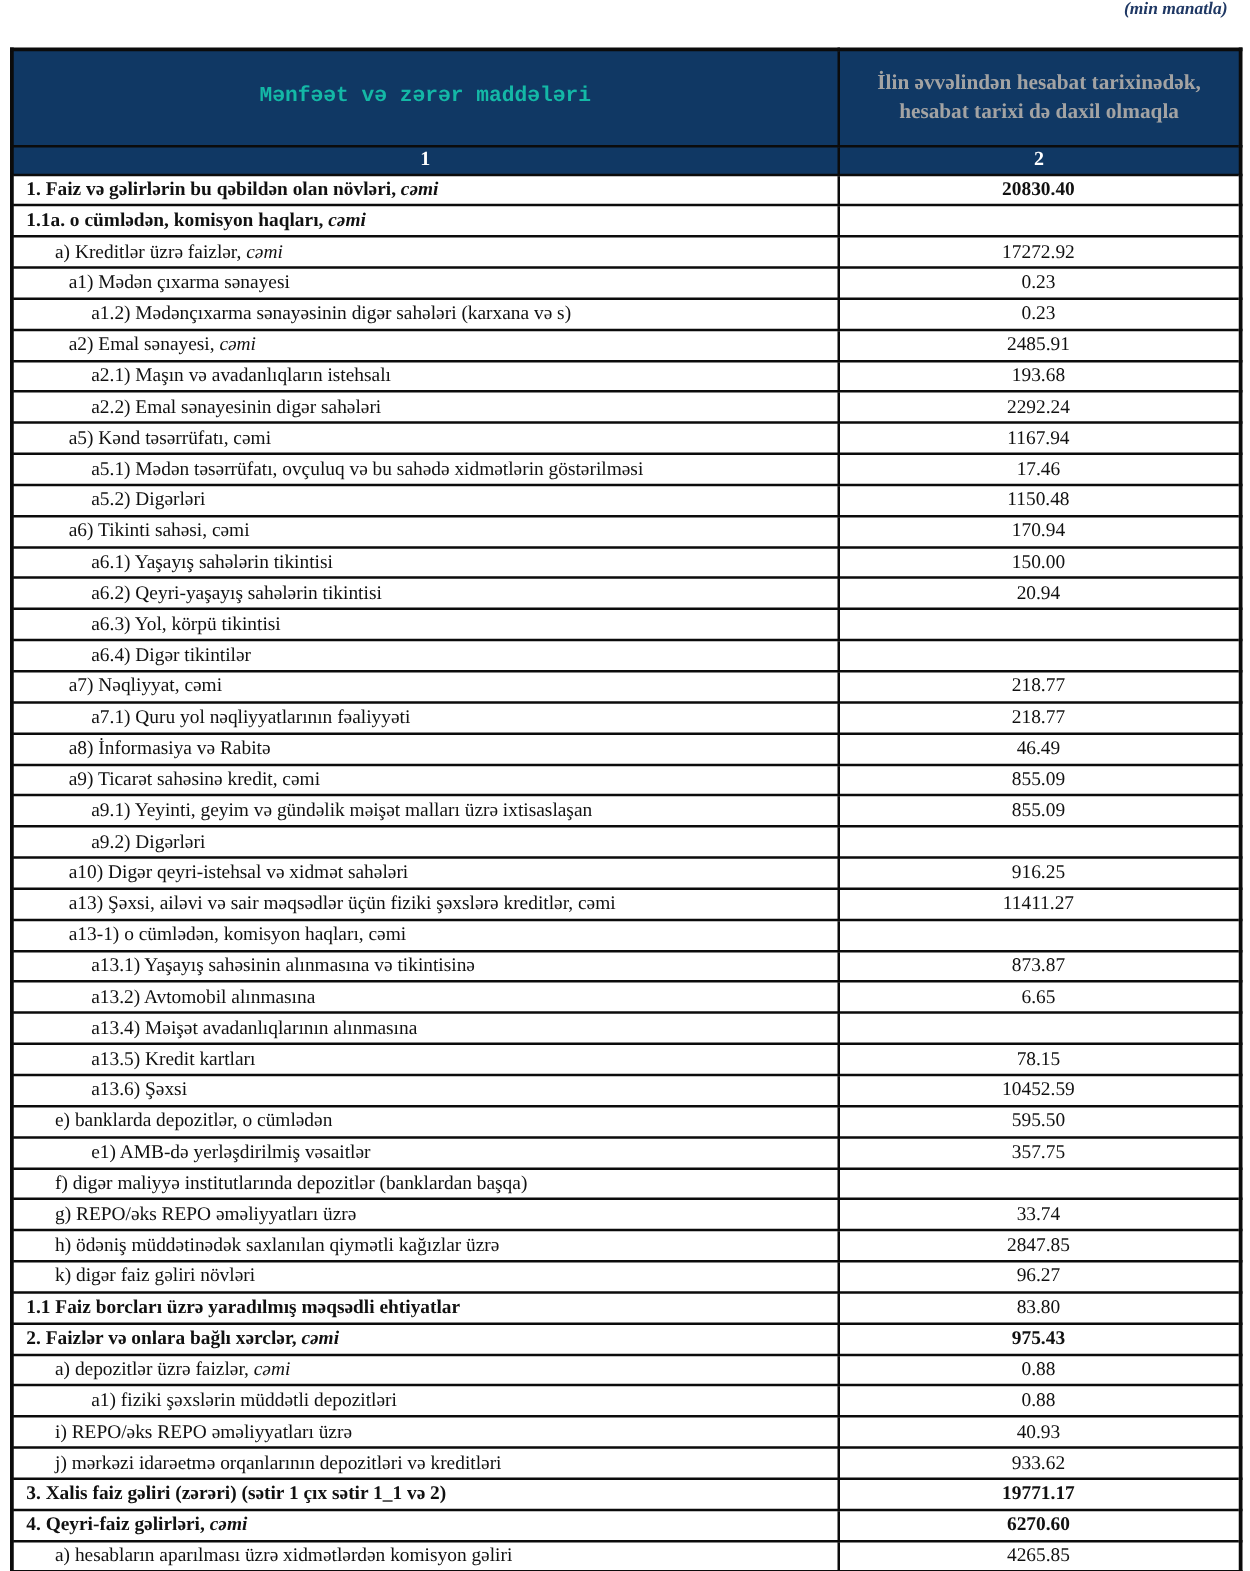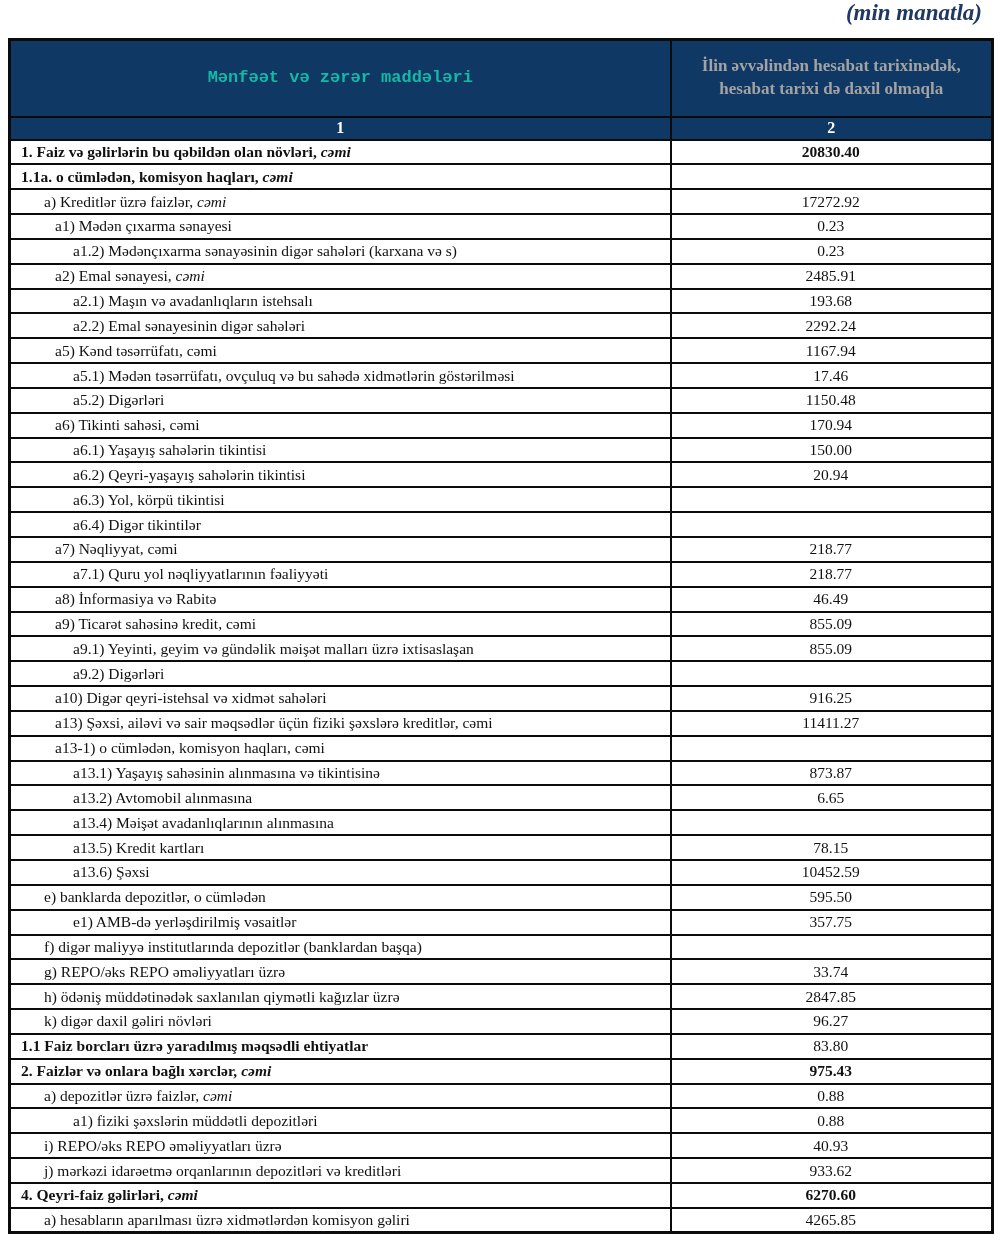--- a/index.html
+++ b/index.html
@@ -10,21 +10,21 @@
     font-family: "Liberation Serif", "DejaVu Serif", serif;
     color: #111111;
     overflow: hidden;
     position: relative;
   }
   .page { position: absolute; inset: 0; overflow: hidden; }
 
   .unit-note {
     position: absolute;
     top: 0px; right: 18px;
-    font-size: 23px;
+    font-size: 14px;
     font-weight: bold;
     font-style: italic;
     color: #1f3864;
   }
 
   table.report {
     position: absolute;
     left: 8px; top: 38px;
     width: 983px;
     border-collapse: collapse;
@@ -221,21 +221,21 @@
         </tr>
         <tr>
           <td class="label-cell indent-1">g) REPO/əks REPO əməliyyatları üzrə</td>
           <td class="value-cell">33.74</td>
         </tr>
         <tr>
           <td class="label-cell indent-1">h) ödəniş müddətinədək saxlanılan qiymətli kağızlar üzrə</td>
           <td class="value-cell">2847.85</td>
         </tr>
         <tr>
-          <td class="label-cell indent-1">k) digər daxil gəliri növləri</td>
+          <td class="label-cell indent-1">k) digər faiz gəliri növləri</td>
           <td class="value-cell">96.27</td>
         </tr>
         <tr class="bold-row">
           <td class="label-cell indent-0">1.1 Faiz borcları üzrə yaradılmış məqsədli ehtiyatlar</td>
           <td class="value-cell">83.80</td>
         </tr>
         <tr class="bold-row">
           <td class="label-cell indent-0">2. Faizlər və onlara bağlı xərclər, <i>cəmi</i></td>
           <td class="value-cell vbold">975.43</td>
         </tr>
@@ -249,20 +249,24 @@
         </tr>
         <tr>
           <td class="label-cell indent-1">i) REPO/əks REPO əməliyyatları üzrə</td>
           <td class="value-cell">40.93</td>
         </tr>
         <tr>
           <td class="label-cell indent-1">j) mərkəzi idarəetmə orqanlarının depozitləri və kreditləri</td>
           <td class="value-cell">933.62</td>
         </tr>
         <tr class="bold-row">
+          <td class="label-cell indent-0">3. Xalis faiz gəliri (zərəri) (sətir 1 çıx sətir 1_1 və 2)</td>
+          <td class="value-cell vbold">19771.17</td>
+        </tr>
+        <tr class="bold-row">
           <td class="label-cell indent-0">4. Qeyri-faiz gəlirləri, <i>cəmi</i></td>
           <td class="value-cell vbold">6270.60</td>
         </tr>
         <tr>
           <td class="label-cell indent-1">a) hesabların aparılması üzrə xidmətlərdən komisyon gəliri</td>
           <td class="value-cell">4265.85</td>
         </tr>
       </tbody>
   </table>
 

